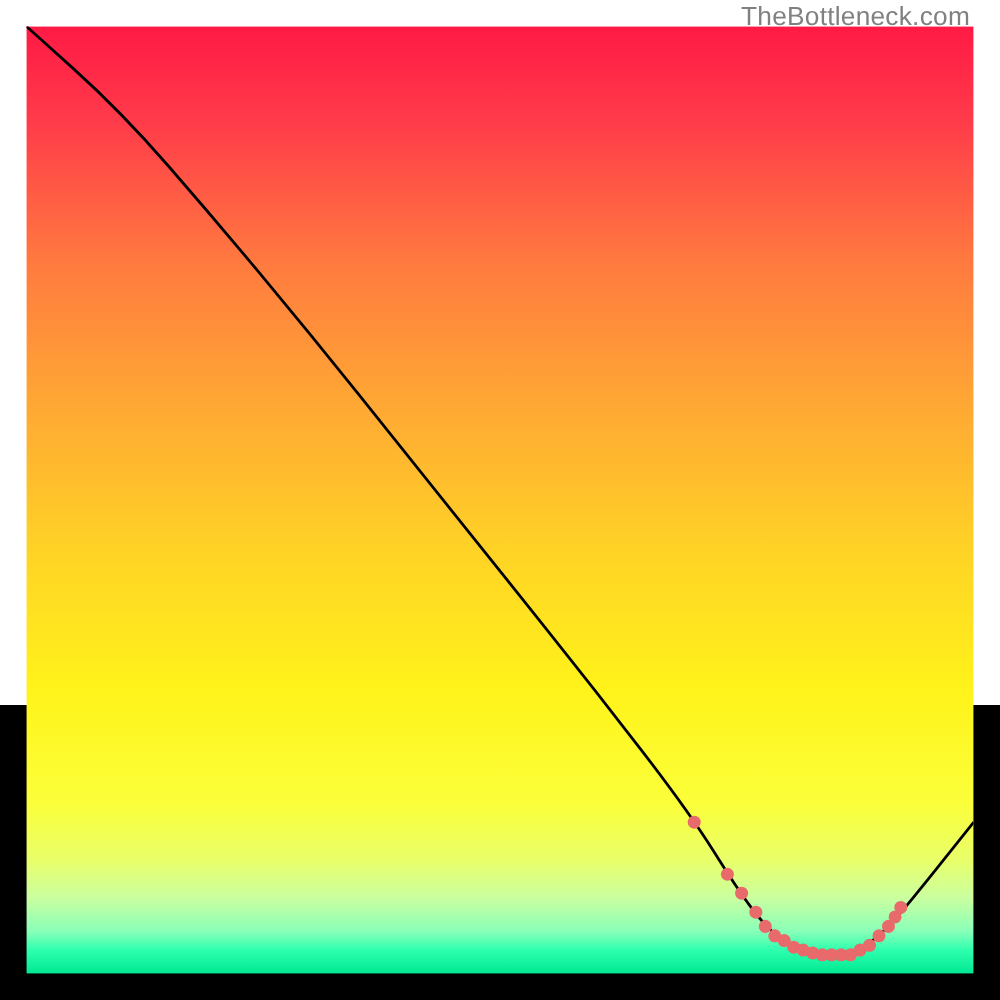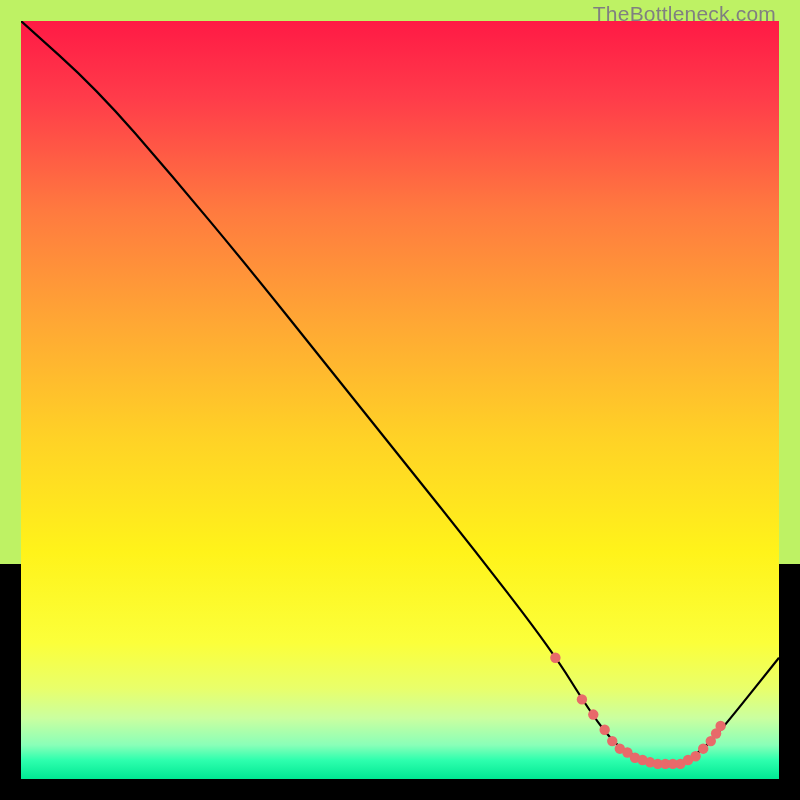--- a/index.html
+++ b/index.html
@@ -8,21 +8,21 @@
     width: 800px;
     height: 800px;
     background: #000;
     overflow: hidden;
     font-family: Arial, Helvetica, sans-serif;
   }
   .stage {
     position: relative;
     width: 800px;
     height: 564px;
-    background: #bef264;
+    background: #ffffff;
   }
   .plot-area {
     position: absolute;
     left: 21px;
     top: 21px;
     width: 758px;
     height: 758px;
     overflow: hidden;
   }
   .gradient {

